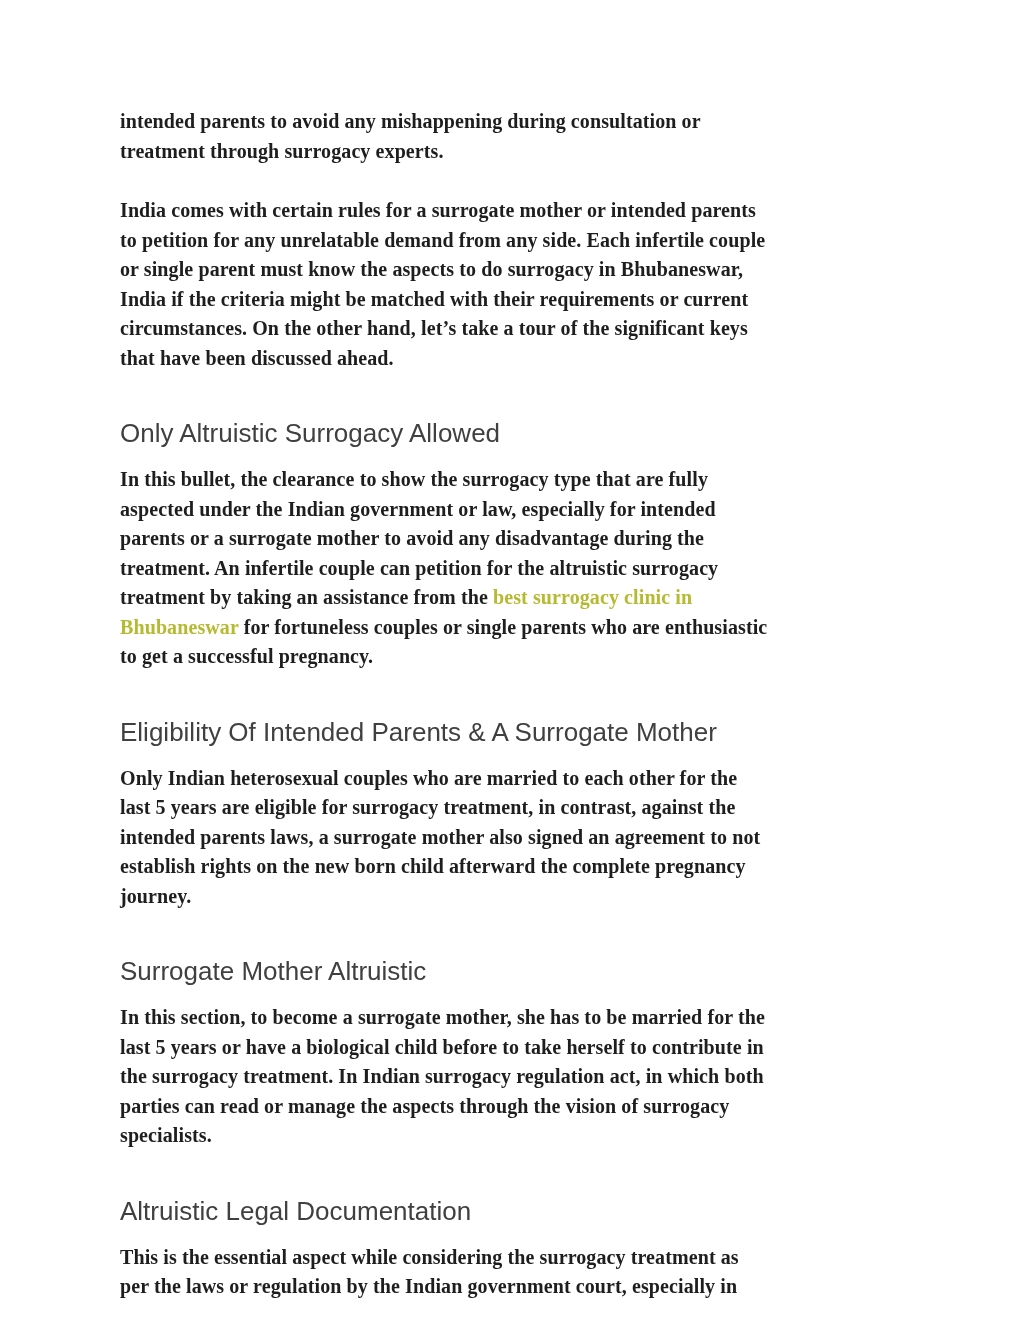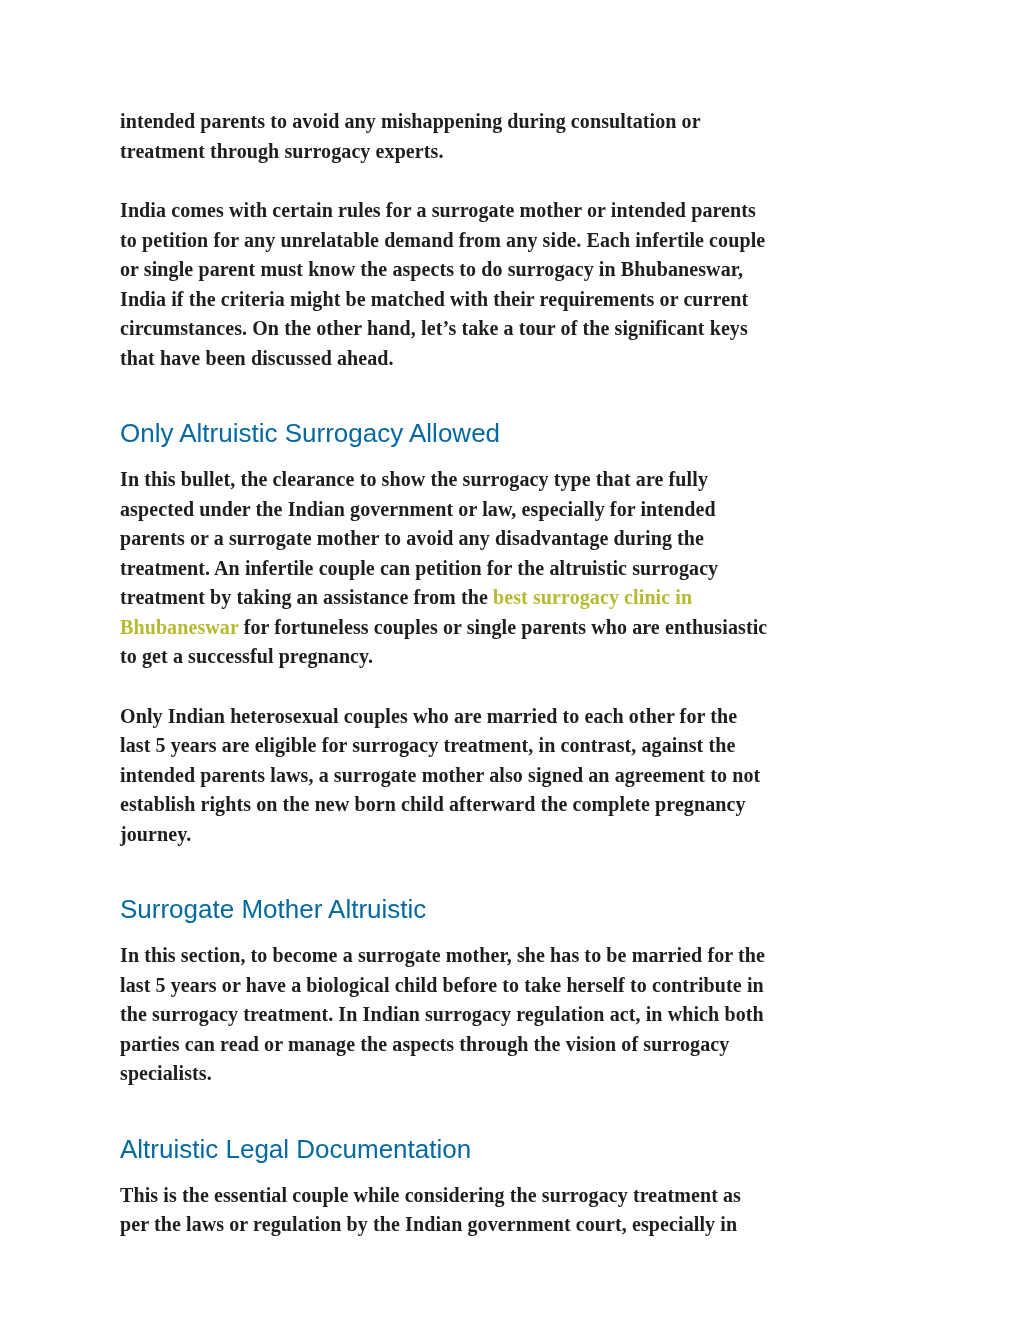--- a/index.html
+++ b/index.html
@@ -29,45 +29,46 @@
     color: #1e1e1e;
     letter-spacing: 0.1px;
   }
   .doc-heading {
     margin: 45px 0 17px 0;
     max-width: 782px;
     font-family: "Liberation Sans", "DejaVu Sans", sans-serif;
     font-size: 26px;
     line-height: 30px;
     font-weight: 400;
-    color: #0369a1;
+    color: #404040;
   }
   .doc-link {
     color: #b6ba31;
     text-decoration: none;
     cursor: pointer;
   }
 </style>
 </head>
 <body>
 
 <div class="page">
 
   <p class="doc-paragraph">intended parents to avoid any mishappening during consultation or treatment through surrogacy experts.</p>
 
   <p class="doc-paragraph">India comes with certain rules for a surrogate mother or intended parents to petition for any unrelatable demand from any side. Each infertile couple or single parent must know the aspects to do surrogacy in Bhubaneswar, India if the criteria might be matched with their requirements or current circumstances. On the other hand, let’s take a tour of the significant keys that have been discussed ahead.</p>
 
   <h2 class="doc-heading">Only Altruistic Surrogacy Allowed</h2>
 
   <p class="doc-paragraph"><span>In this bullet, the clearance to show the surrogacy type that are fully aspected under the Indian government or law, especially for intended parents or a surrogate mother to avoid any disadvantage during the treatment. An infertile couple can petition for the altruistic surrogacy treatment by taking an assistance from the </span><a class="doc-link" href="#">best surrogacy clinic in Bhubaneswar</a><span> for fortuneless couples or single parents who are enthusiastic to get a successful pregnancy.</span></p>
 
+  <h2 class="doc-heading">Eligibility Of Intended Parents &amp; A Surrogate Mother</h2>
 
   <p class="doc-paragraph">Only Indian heterosexual couples who are married to each other for the last 5 years are eligible for surrogacy treatment, in contrast, against the intended parents laws, a surrogate mother also signed an agreement to not establish rights on the new born child afterward the complete pregnancy journey.</p>
 
   <h2 class="doc-heading">Surrogate Mother Altruistic</h2>
 
   <p class="doc-paragraph">In this section, to become a surrogate mother, she has to be married for the last 5 years or have a biological child before to take herself to contribute in the surrogacy treatment. In Indian surrogacy regulation act, in which both parties can read or manage the aspects through the vision of surrogacy specialists.</p>
 
   <h2 class="doc-heading">Altruistic Legal Documentation</h2>
 
-  <p class="doc-paragraph">This is the essential couple while considering the surrogacy treatment as per the laws or regulation by the Indian government court, especially in</p>
+  <p class="doc-paragraph">This is the essential aspect while considering the surrogacy treatment as per the laws or regulation by the Indian government court, especially in</p>
 
 </div>
 
 </body></html>

